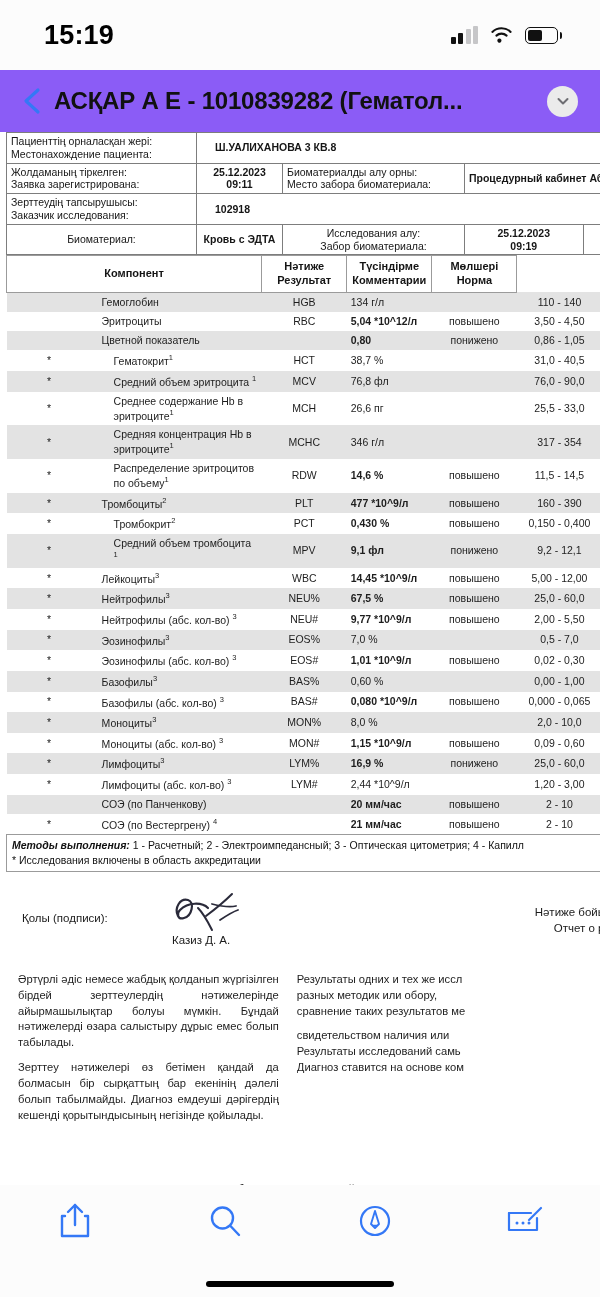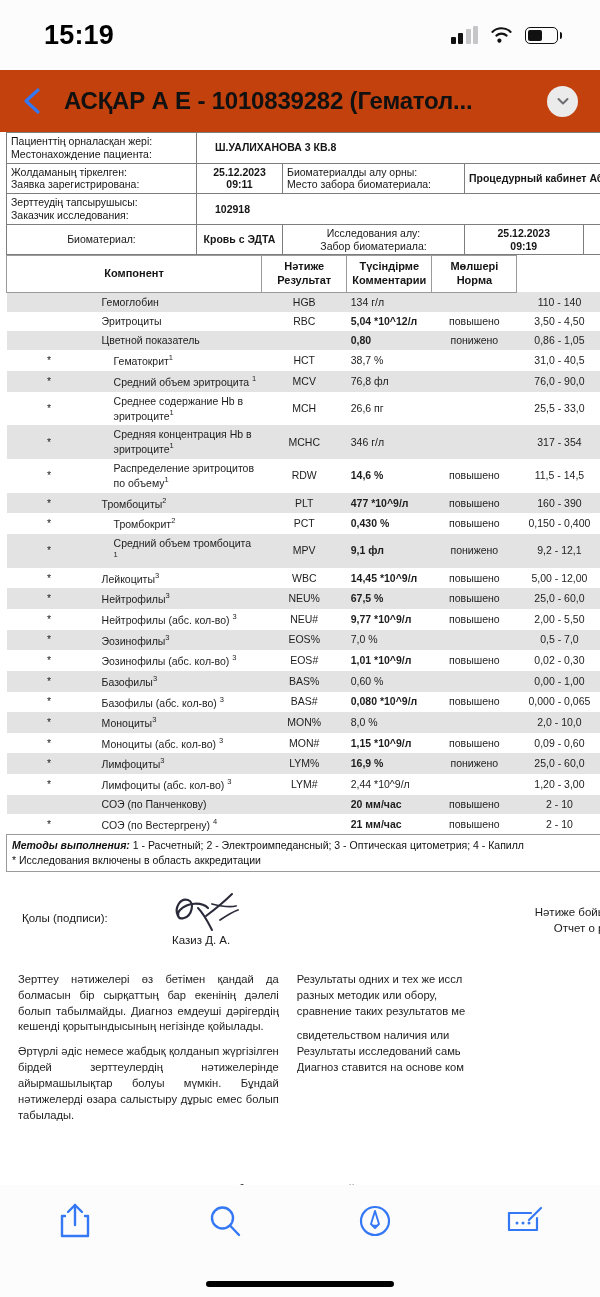--- a/index.html
+++ b/index.html
@@ -24,22 +24,22 @@
   .bars i:nth-child(1){ height: 7px; }
   .bars i:nth-child(2){ height: 11px; }
   .bars i:nth-child(3){ height: 15px; background:#c6c6c8; }
   .bars i:nth-child(4){ height: 18px; background:#c6c6c8; }
   .batt { width: 33px; height: 17px; border:1.8px solid #111; border-radius:5px; padding:2px; }
   .batt span { display:block; height:100%; width:52%; background:#111; border-radius:2px; }
   .batt-cap { width:2.5px; height:7px; background:#111; border-radius:0 2px 2px 0; margin-left:1.5px; }
 
   
   .navbar {
-    height: 62px; display:flex; align-items:center; gap:16px;
-    padding: 0 22px 0 18px; background:#c2410c;
+    height: 62px; display:flex; align-items:center; gap:6px;
+    padding: 0 22px 0 18px; background:#8b5cf6;
   }
   .back-chevron { width:30px; height:30px; flex:0 0 auto; cursor:pointer; }
   .nav-title {
     flex:1 1 auto; font-size:24px; font-weight:700; color:#111;
     white-space:nowrap; overflow:hidden; text-overflow:clip; letter-spacing:-.2px;
   }
   .nav-menu {
     width:31px; height:31px; border-radius:50%; background:#ebebeb;
     display:flex; align-items:center; justify-content:center; flex:0 0 auto; cursor:pointer;
   }
@@ -477,22 +477,22 @@
       </svg>
       <div class="sig-name">Казиз Д. А.</div>
       <div class="sig-right">
         <div>Нәтиже бойынша</div>
         <div>Отчет о резул</div>
       </div>
     </div>
 
     <div class="disc">
       <div class="col left">
+        <p>Әртүрлі әдіс немесе жабдық қолданып жүргізілген бірдей зерттеулердің нәтижелерінде айырмашылықтар болуы мүмкін. Бұндай нәтижелерді өзара салыстыру дұрыс емес болып табылады.</p>
         <p>Зерттеу нәтижелері өз бетімен қандай да болмасын бір сырқаттың бар екенінің дәлелі болып табылмайды. Диагноз емдеуші дәрігердің кешенді қорытындысының негізінде қойылады.</p>
-        <p>Әртүрлі әдіс немесе жабдық қолданып жүргізілген бірдей зерттеулердің нәтижелерінде айырмашылықтар болуы мүмкін. Бұндай нәтижелерді өзара салыстыру дұрыс емес болып табылады.</p>
       </div>
       <div class="col right">
         <p style="margin-bottom:9px">
           <span style="display:block">Результаты одних и тех же иссл</span>
           <span style="display:block">разных методик или обору,</span>
           <span style="display:block">сравнение таких результатов ме</span>
         </p>
         <p>
           <span style="display:block">свидетельством наличия или</span>
           <span style="display:block">Результаты исследований самь</span>

